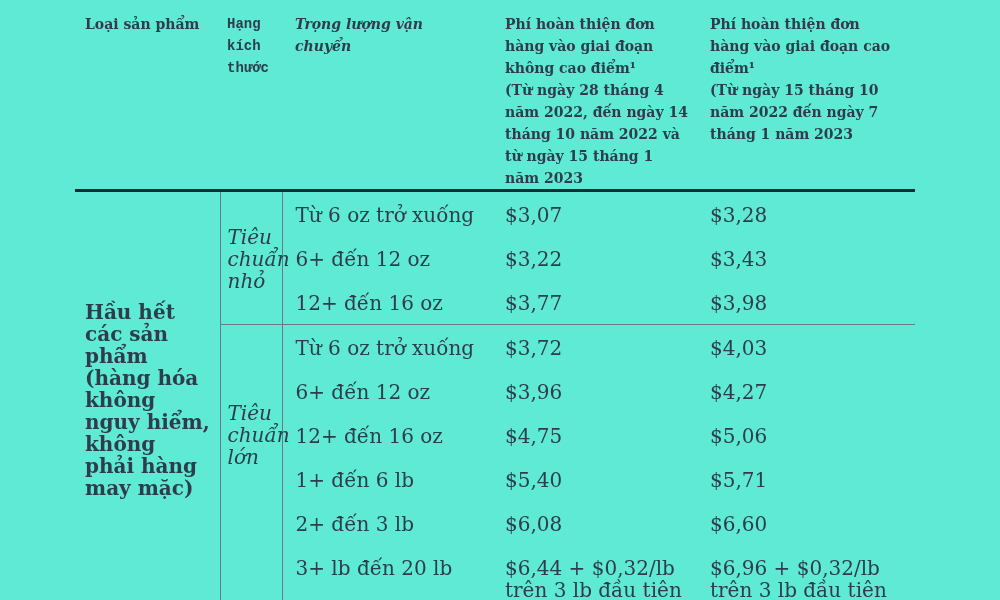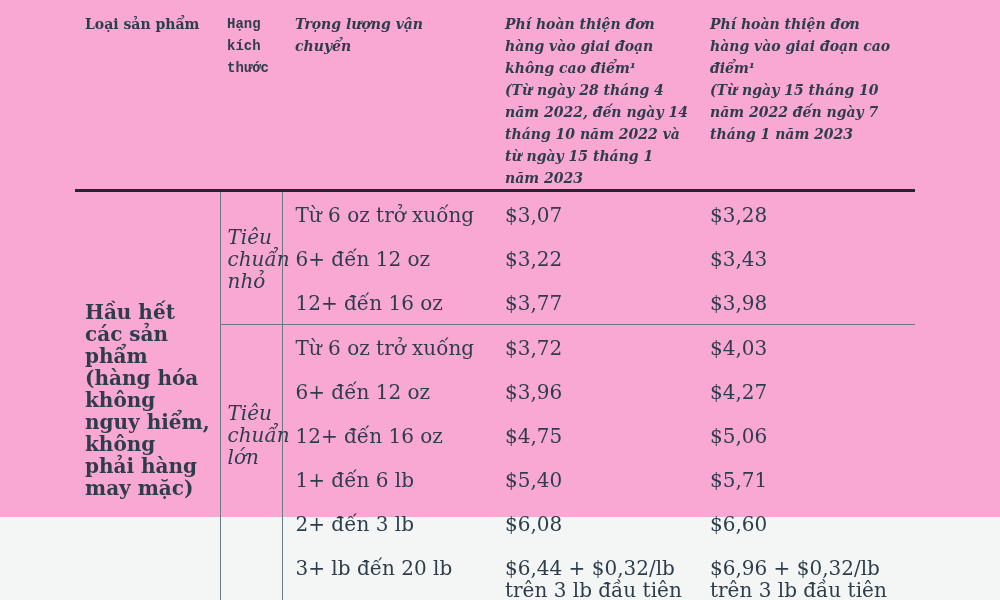--- a/index.html
+++ b/index.html
@@ -6,22 +6,22 @@
   html, body {
     width: 1000px; height: 600px; overflow: hidden;
   }
   body {
     background: #f4f6f5;
     font-family: "DejaVu Serif", "Liberation Serif", serif;
     color: #2e3d4c;
   }
   .page {
     position: relative;
-    width: 1000px; height: 517px;
-    background: #f9a8d4;
+    width: 1000px; height: 600px;
+    background: #5eead4;
   }
   table.fee-table {
     position: absolute;
     left: 75px; top: 0;
     width: 840px;
     border-collapse: collapse;
     table-layout: fixed;
     border-bottom: 1px solid #6b7a85;
   }
   col.c1 { width: 145px; }
@@ -36,21 +36,21 @@
     vertical-align: top;
     font-weight: bold;
     font-size: 14px;
     line-height: 22px;
     padding: 13px 12px 0 10px;
     border-bottom: 3px solid #1b2836;
     color: #2e3d4c;
   }
   th.th-tier { padding-left: 7px; padding-right: 4px; font-family: Liberation Mono, monospace; }
   th.th-weight { padding-left: 13px; font-style: italic; }
-  .blk { display: block; font-style: italic; }
+  .blk { display: block; }
 
   td {
     font-size: 20px;
     line-height: 22px;
     vertical-align: top;
     padding: 12px 12px 10px 10px;
     color: #2e3d4c;
   }
   tr.body-row { height: 44px; }
   tr.final-row > td.col-weight,

